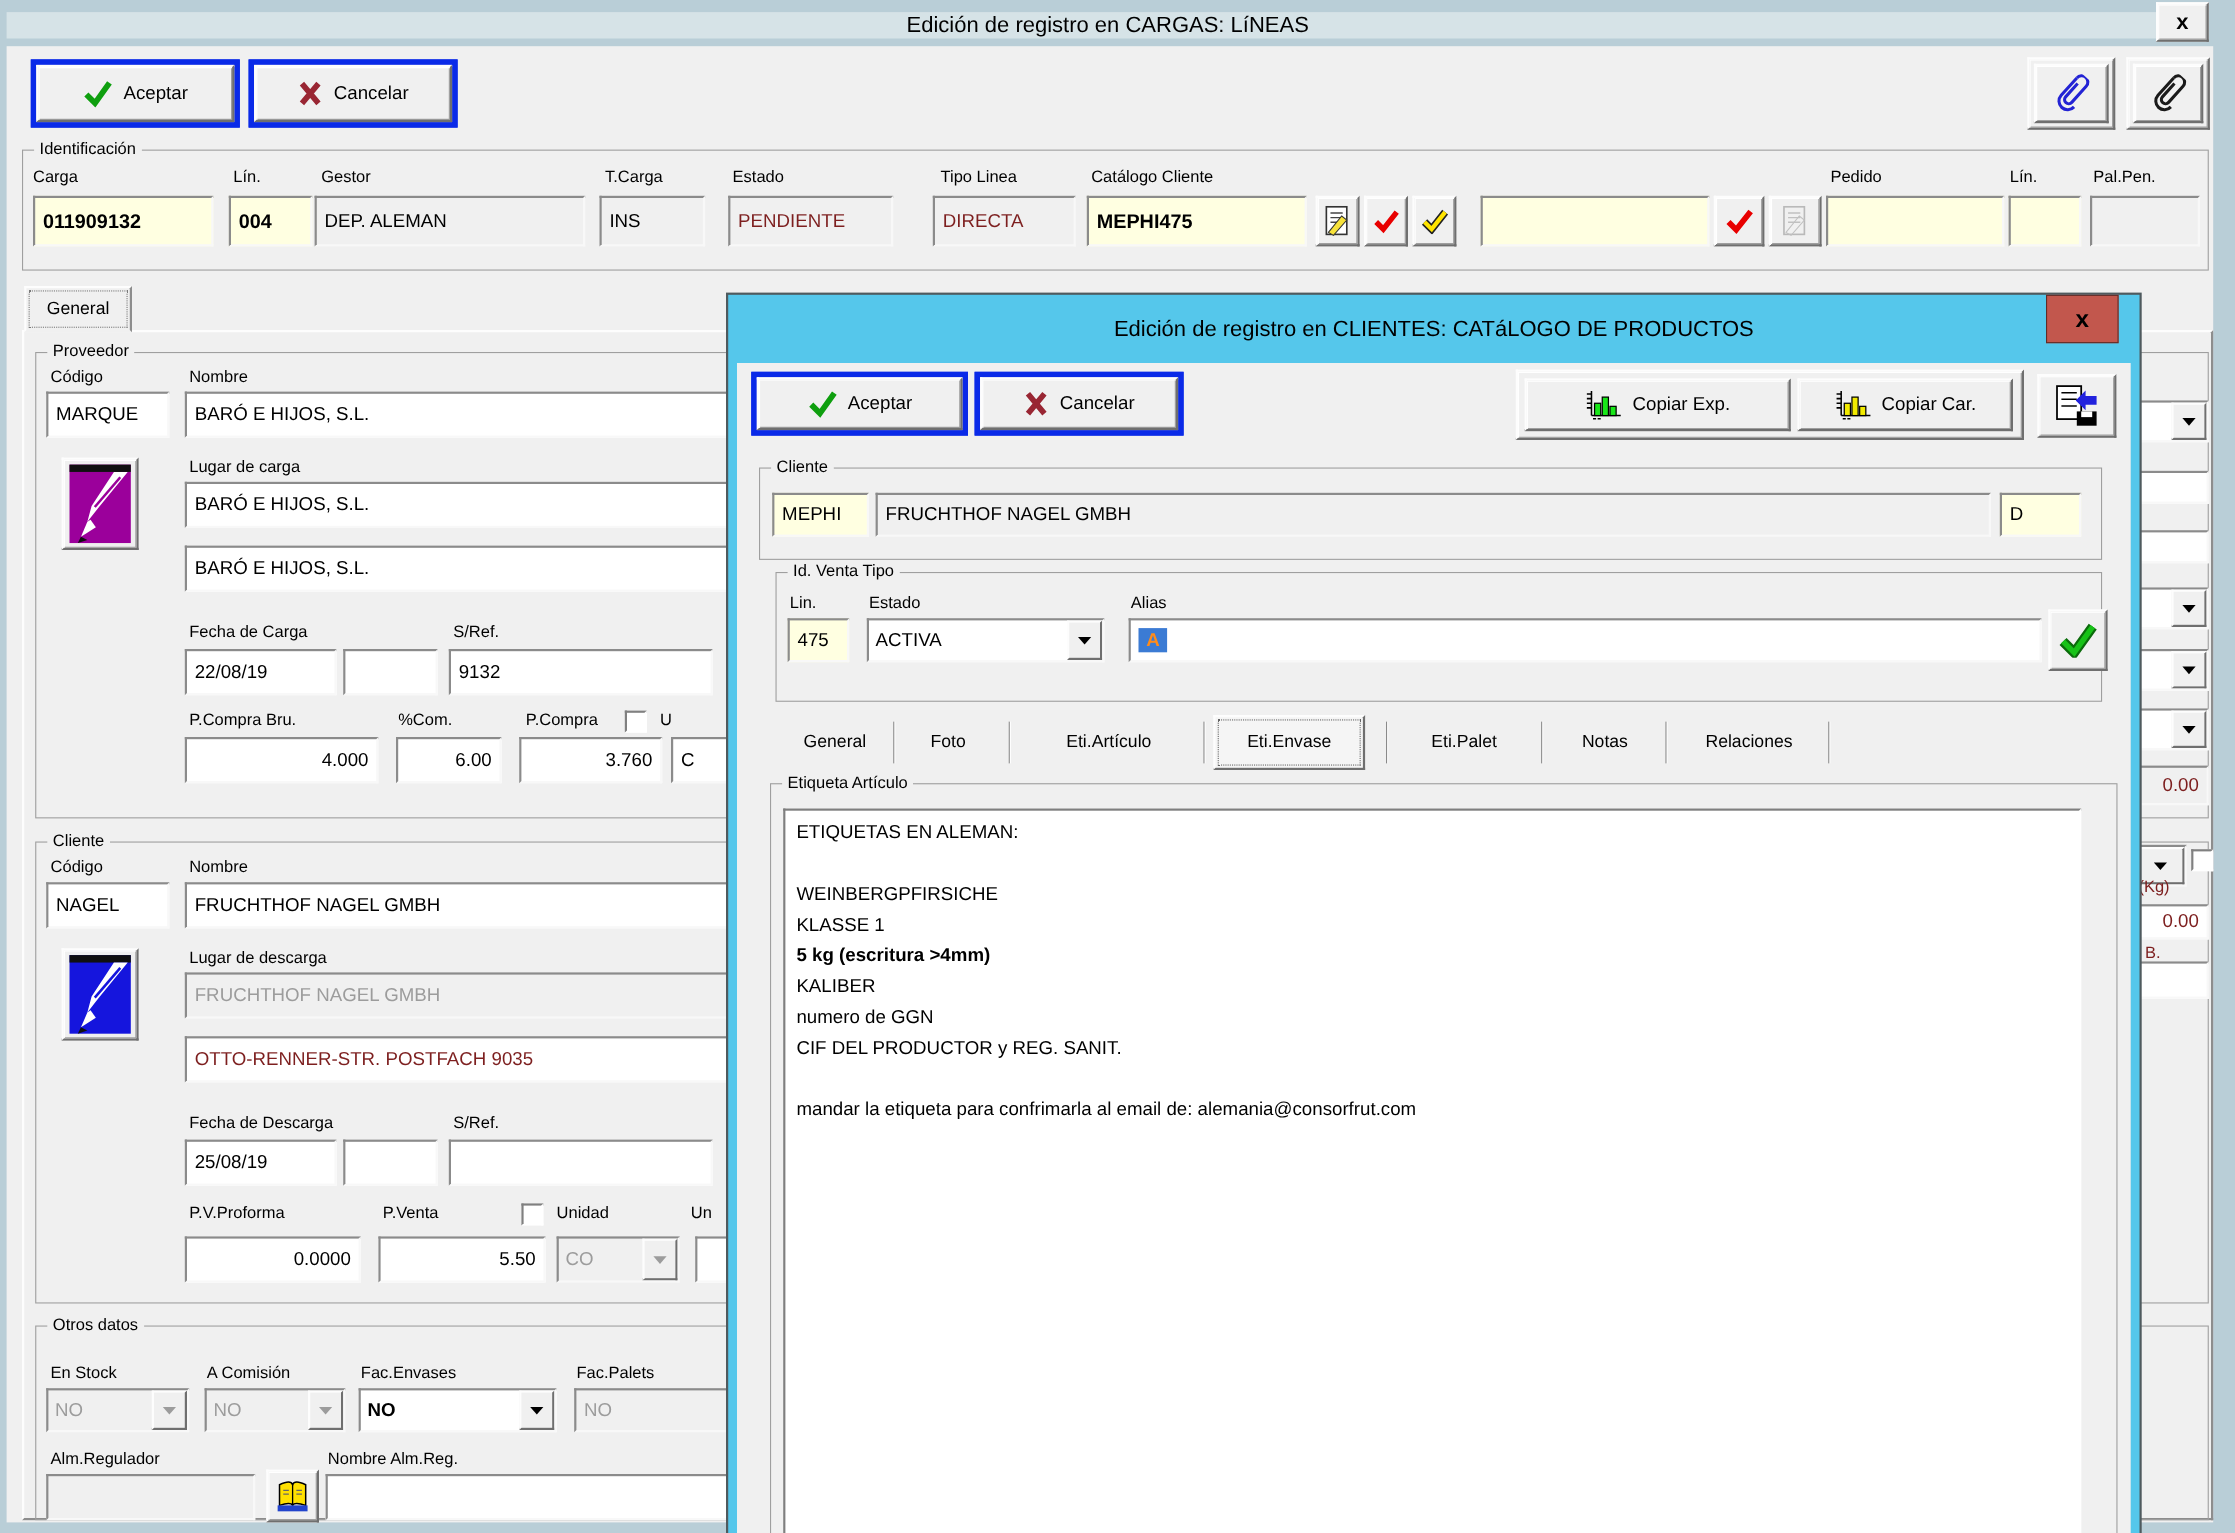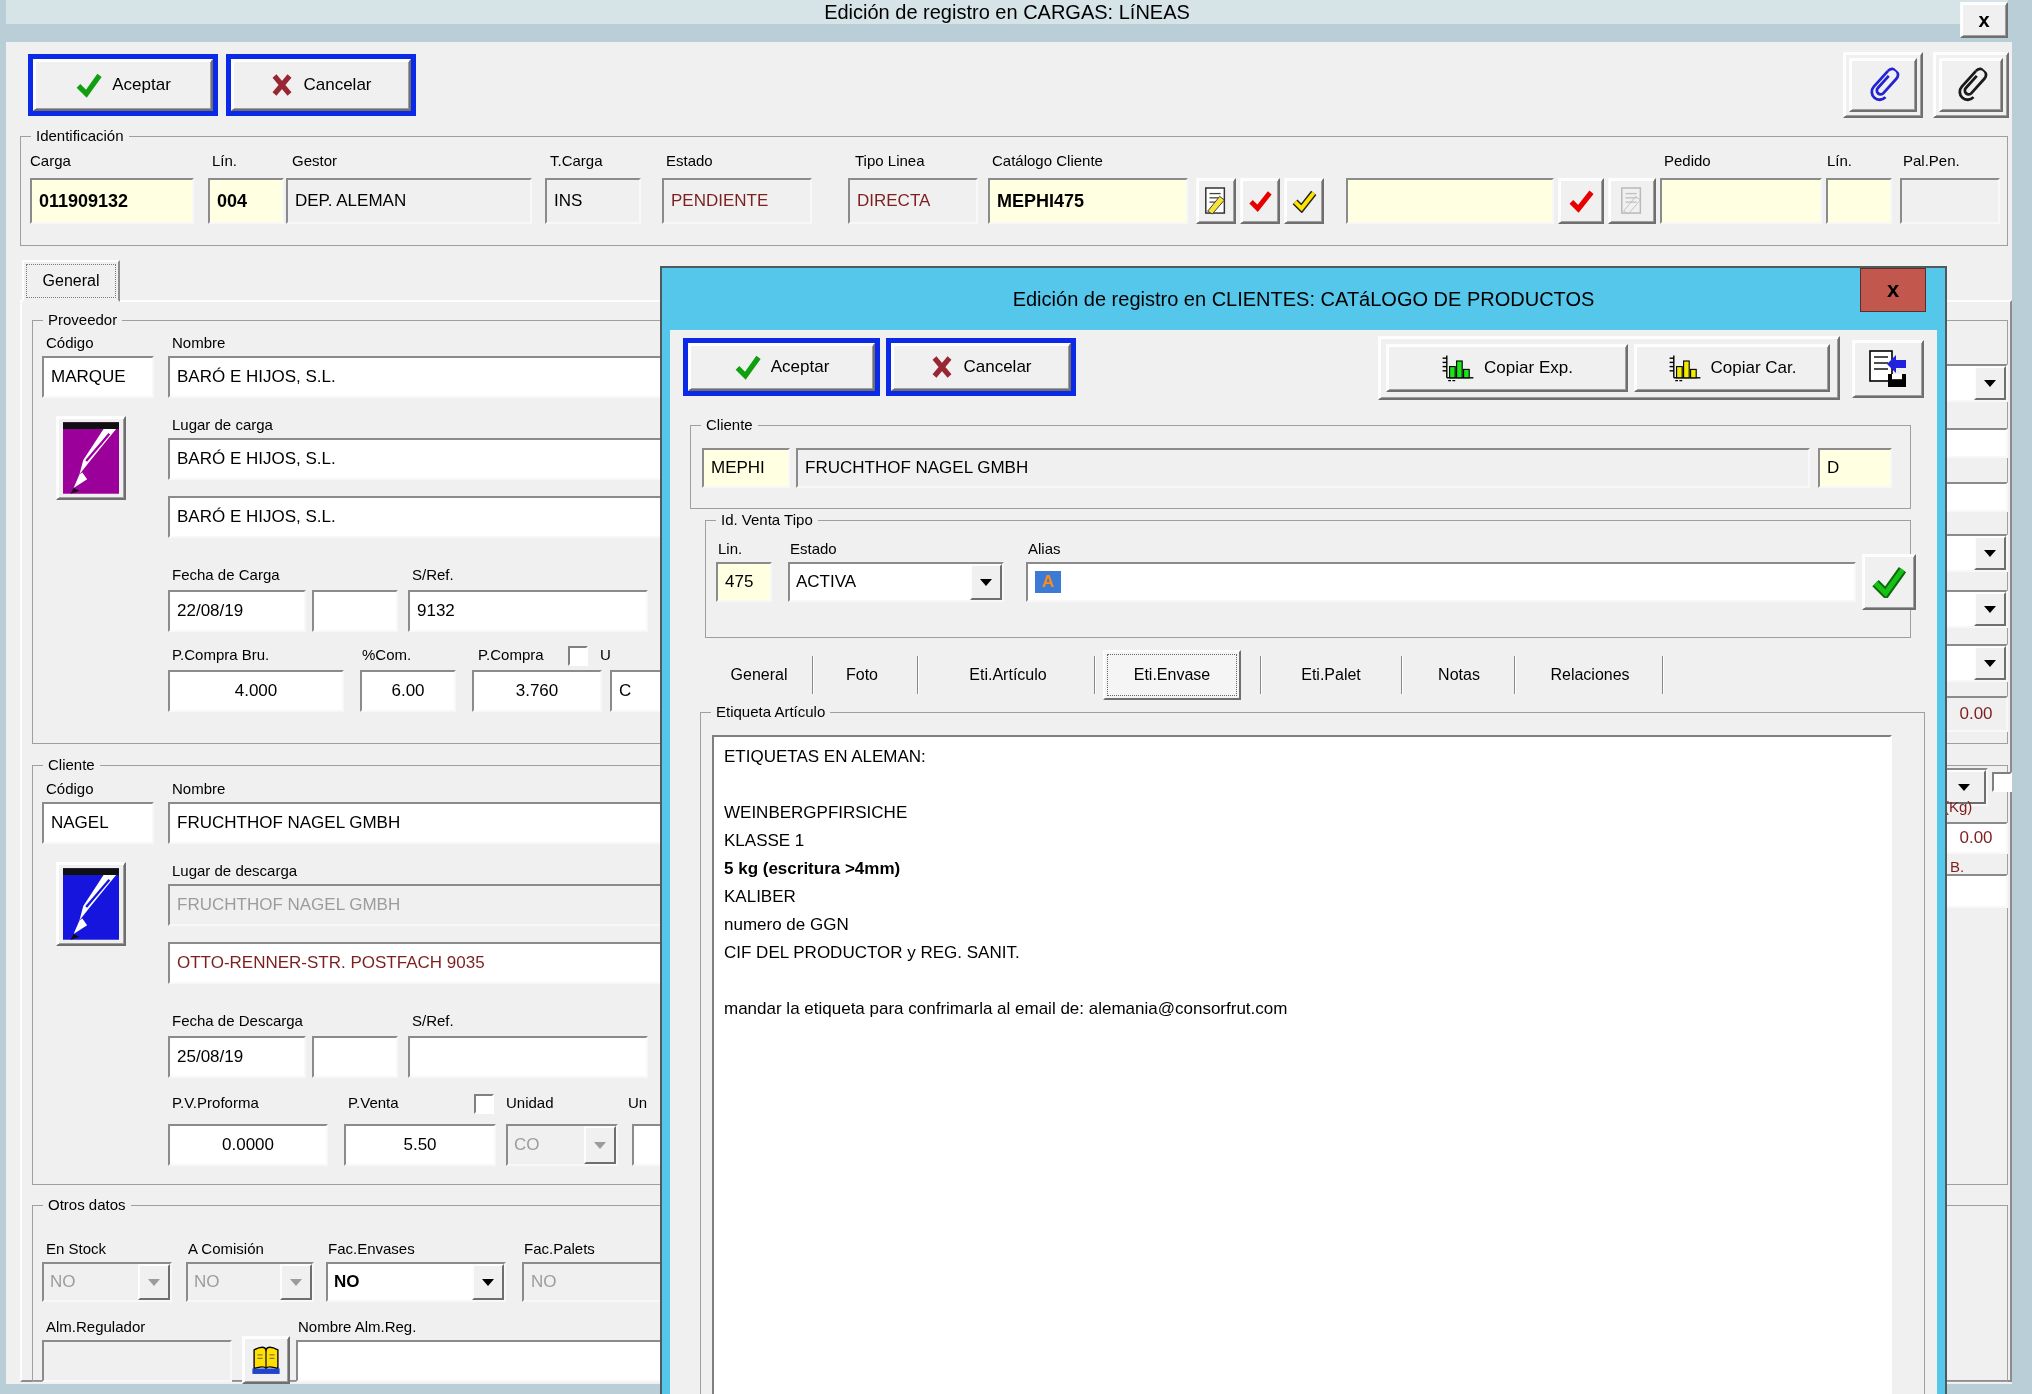--- a/index.html
+++ b/index.html
@@ -8,21 +8,21 @@
   body{position:relative;background:#b9ced7;font-family:"Liberation Sans",sans-serif;color:#000}
   .titlebar{position:absolute;background:#d6e3e7;display:flex;align-items:center;justify-content:center;font-size:20px}
   .winbody{position:absolute;background:#f0f0f0}
   .lbl{position:absolute;font-size:15px;white-space:nowrap;color:#000}
   .lbl.mar{color:#7d1f1f}
   .f{position:absolute;display:flex;align-items:center;padding:0 7px;font-size:17px;background:#fff;
      border:2px solid;border-color:#8b8b8b #f8f8f8 #f8f8f8 #8b8b8b;white-space:nowrap;overflow:hidden}
   .f.y{background:#ffffe1;font-weight:bold;font-size:18px}
   .f.y.n{font-weight:400;font-size:17px}
   .f.g{background:#f0f0f0}
-  .f.r{justify-content:center}
+  .f.r{justify-content:flex-end}
   .f.mar{color:#7d1f1f}
   .f.dis{color:#9c9c9c}
   .f.combo{padding:0}
   .cval{flex:1;padding:0 6px;overflow:hidden}
   .cbtn{display:flex;align-items:center;justify-content:center;background:#f0f0f0;width:32px;align-self:stretch;
      border:2px solid;border-color:#fdfdfd #6f6f6f #6f6f6f #fdfdfd}
   .arr{width:0;height:0;border-left:6px solid transparent;border-right:6px solid transparent;border-top:7px solid #000}
   .arr.dis{border-top-color:#9c9c9c}
   .btn{position:absolute;display:flex;align-items:center;justify-content:center;gap:9px;background:#f0f0f0;
      border:2px solid;border-color:#fdfdfd #6f6f6f #6f6f6f #fdfdfd;
@@ -48,21 +48,21 @@
      outline:1px dotted #666;outline-offset:-5px}
   .sep{position:absolute;top:326px;height:38px;width:2px;background:#fff;border-left:1px solid #8a8a8a}
   .ta{position:absolute;background:#fff;border:2px solid;border-color:#7f7f7f #fff #fff #7f7f7f;
      font-size:17px;line-height:28px;padding:6px 10px;overflow:hidden}
   .sel{background:#3b7bd4;color:#ff8c1a;font-weight:bold;padding:1px 7px}
   svg{display:block}
 </style>
 </head>
 <body>
 
-<div class="titlebar" style="left:6px;top:0;width:2002px;height:24px">
+<div class="titlebar" style="left:6px;top:11px;width:2002px;height:24px">
   <span>Edición de registro en CARGAS: LíNEAS</span>
 </div>
 <div class="btn" style="left:1960px;top:2px;width:48px;height:36px;font-weight:bold;font-size:20px">
   <span>x</span>
 </div>
 <div class="winbody" style="left:6px;top:42px;width:2006px;height:1342px"></div>
 
 <div class="bw" style="left:28px;top:54px;width:190px;height:62px">
   <div class="btn">
     <svg width="28" height="26" viewBox="0 0 16 14">

